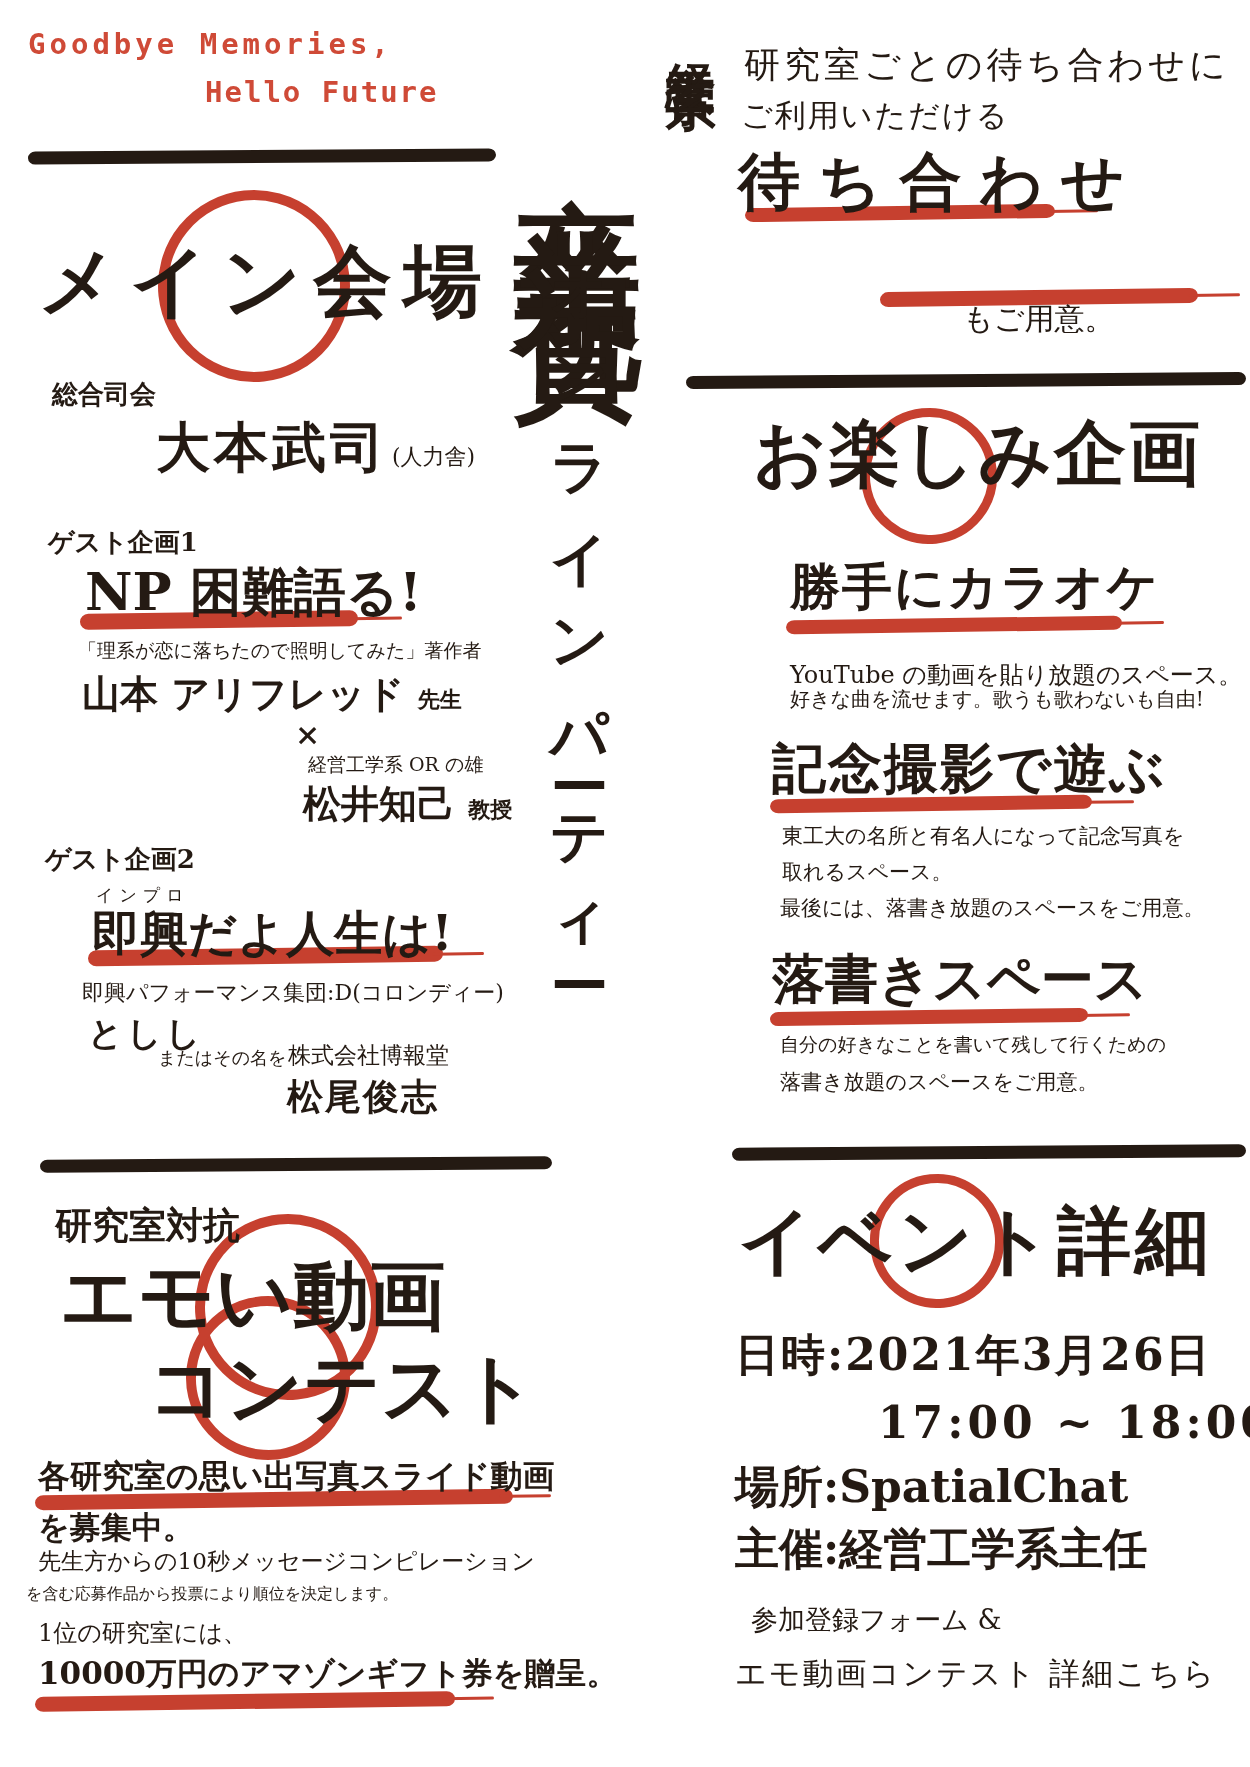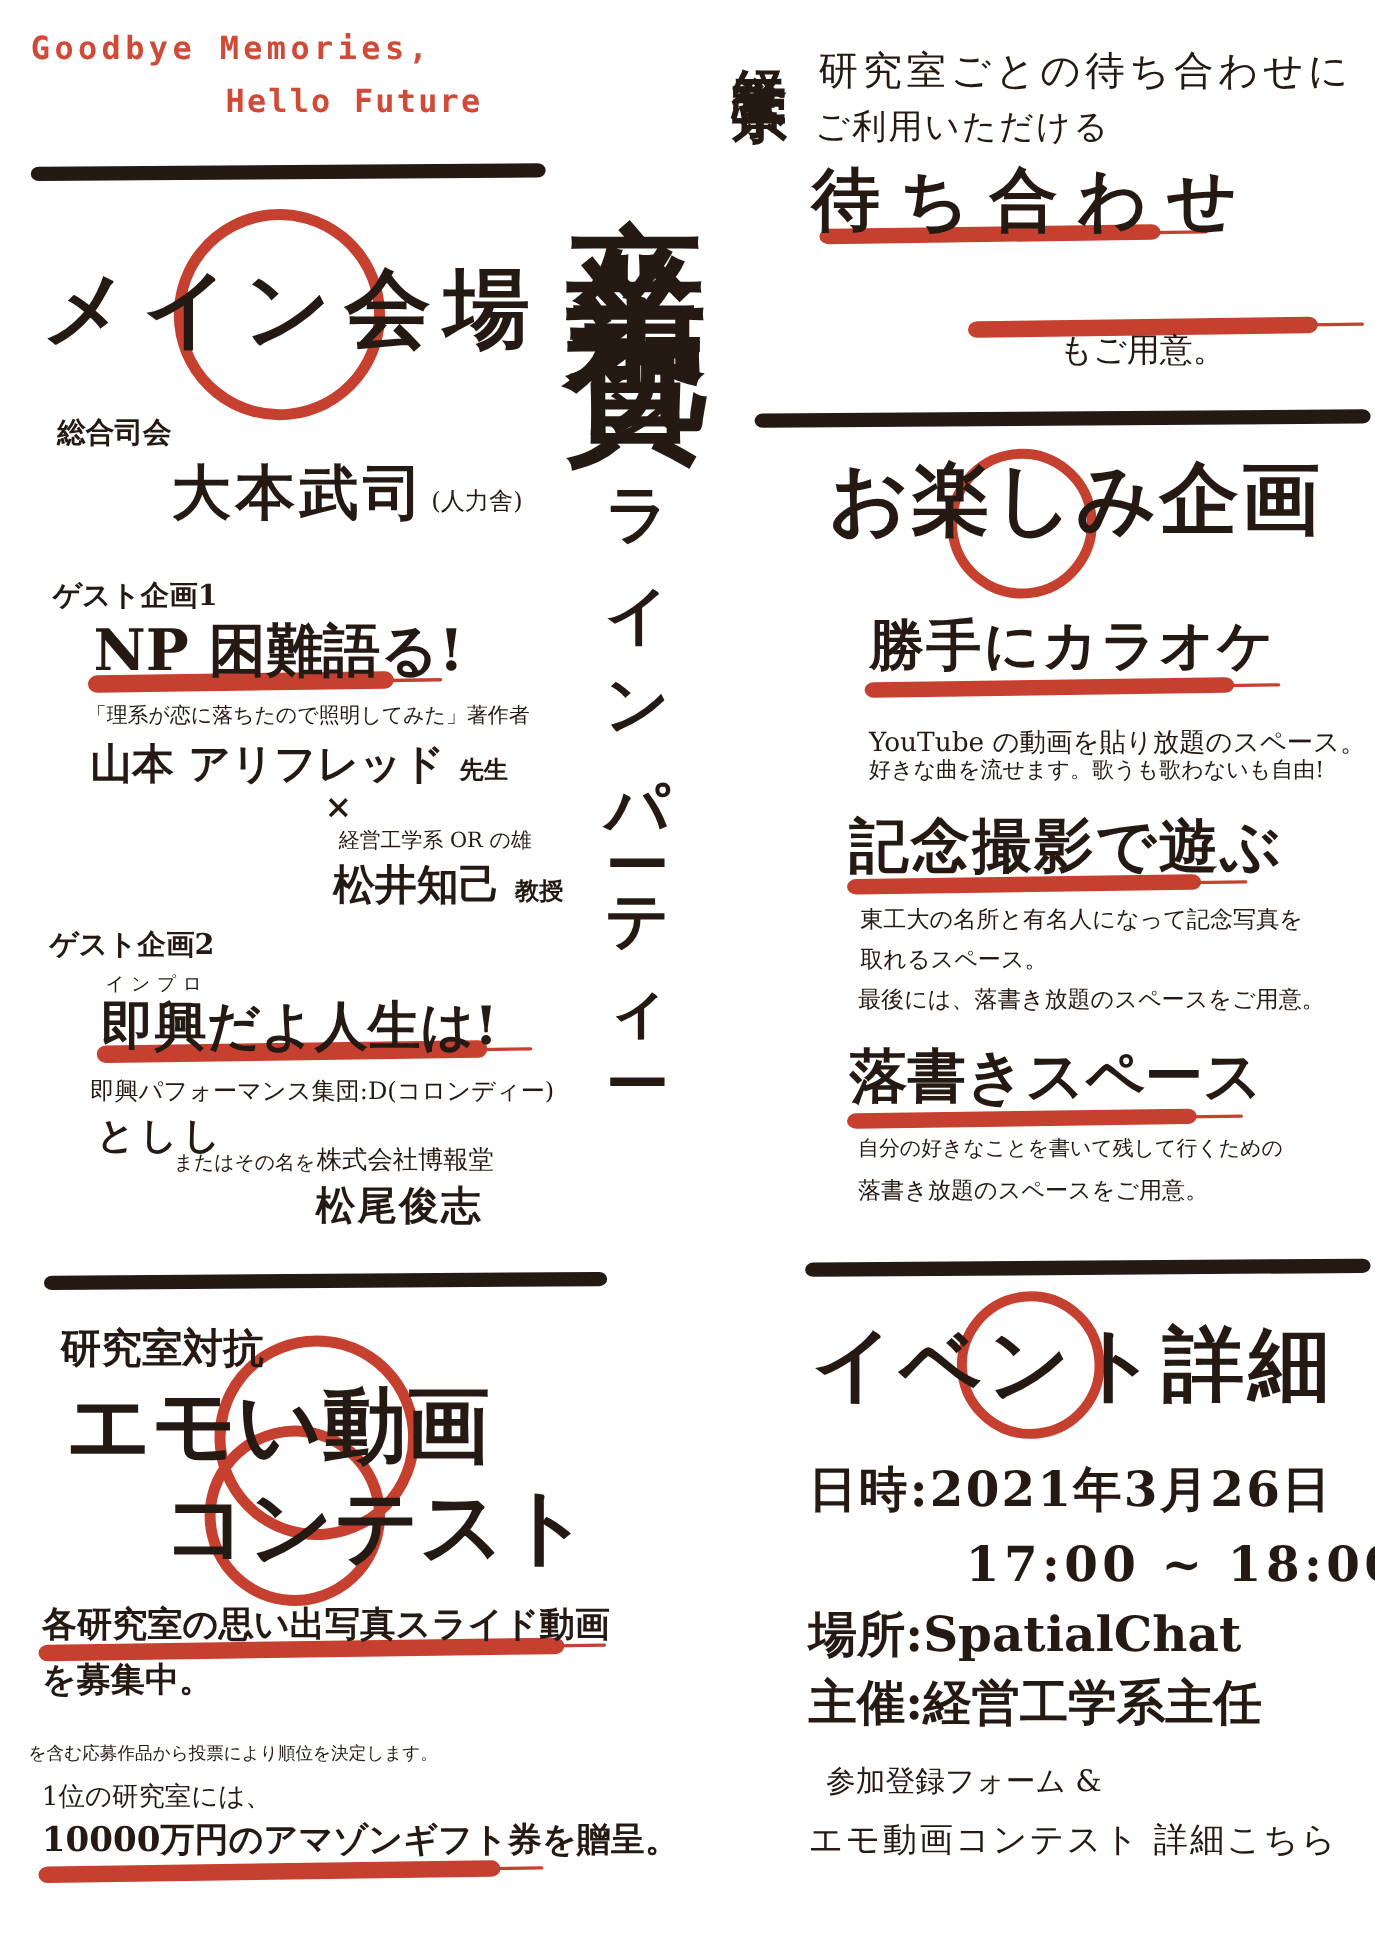--- a/index.html
+++ b/index.html
@@ -66,20 +66,21 @@
 
   <div class="t" style="left:55px;top:1204px;font-size:37px;">研究室対抗</div>
   <div class="circ" style="left:195px;top:1214px;width:166px;height:166px;"></div>
   <div class="circ" style="left:186px;top:1296px;width:144px;height:144px;transform:rotate(8deg);"></div>
   <div class="t" style="left:60px;top:1252px;font-size:76px;">エモい動画</div>
   <div class="t" style="left:148px;top:1344px;font-size:76px;">コンテスト</div>
 
   <div class="ul" style="left:35px;top:1492px;width:478px;height:15px;"></div>
   <div class="t" style="left:38px;top:1458px;font-size:32px;text-align:right;">各研究室の思い出写真スライド動画</div>
   <div class="t" style="left:38px;top:1510px;font-size:31px;">を募集中。</div>
+  <div class="t light" style="left:38px;top:1548px;font-size:23px;">先生方からの10秒メッセージコンピレーション</div>
   <div class="t light" style="left:26px;top:1585px;font-size:16px;">を含む応募作品から投票により順位を決定します。</div>
   <div class="t light" style="left:38px;top:1620px;font-size:24px;">1位の研究室には、</div>
   <div class="ul" style="left:35px;top:1694px;width:420px;height:15px;"></div>
   <div class="t" style="left:38px;top:1656px;font-size:31px;">10000万円のアマゾンギフト券を贈呈。</div>
 
   <div id="vdept" class="vert">経営工学系</div>
   <div id="vtitle" class="vert">
     <span class="big">卒業祝賀</span><span class="small">オンラインパーティー</span>
   </div>
 

